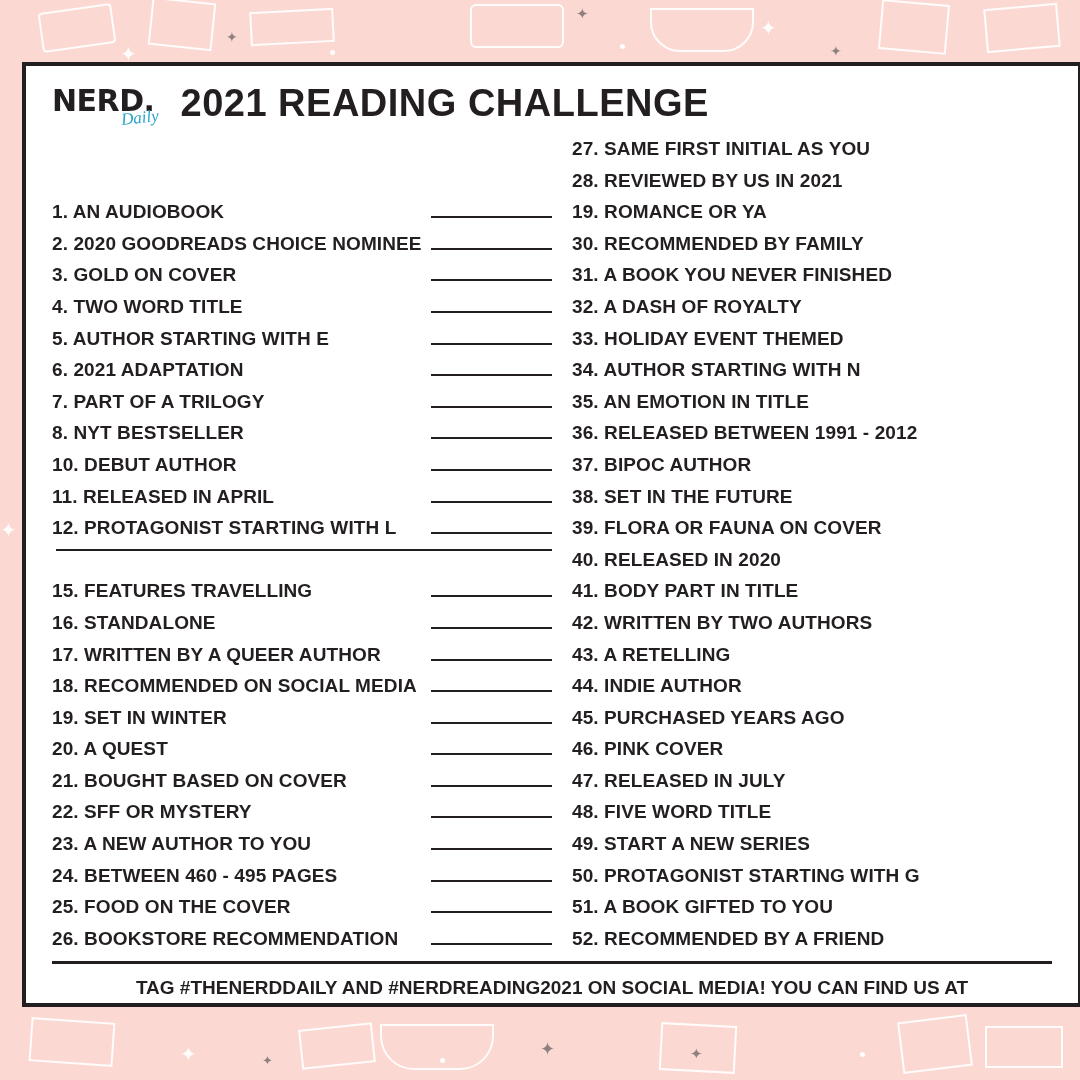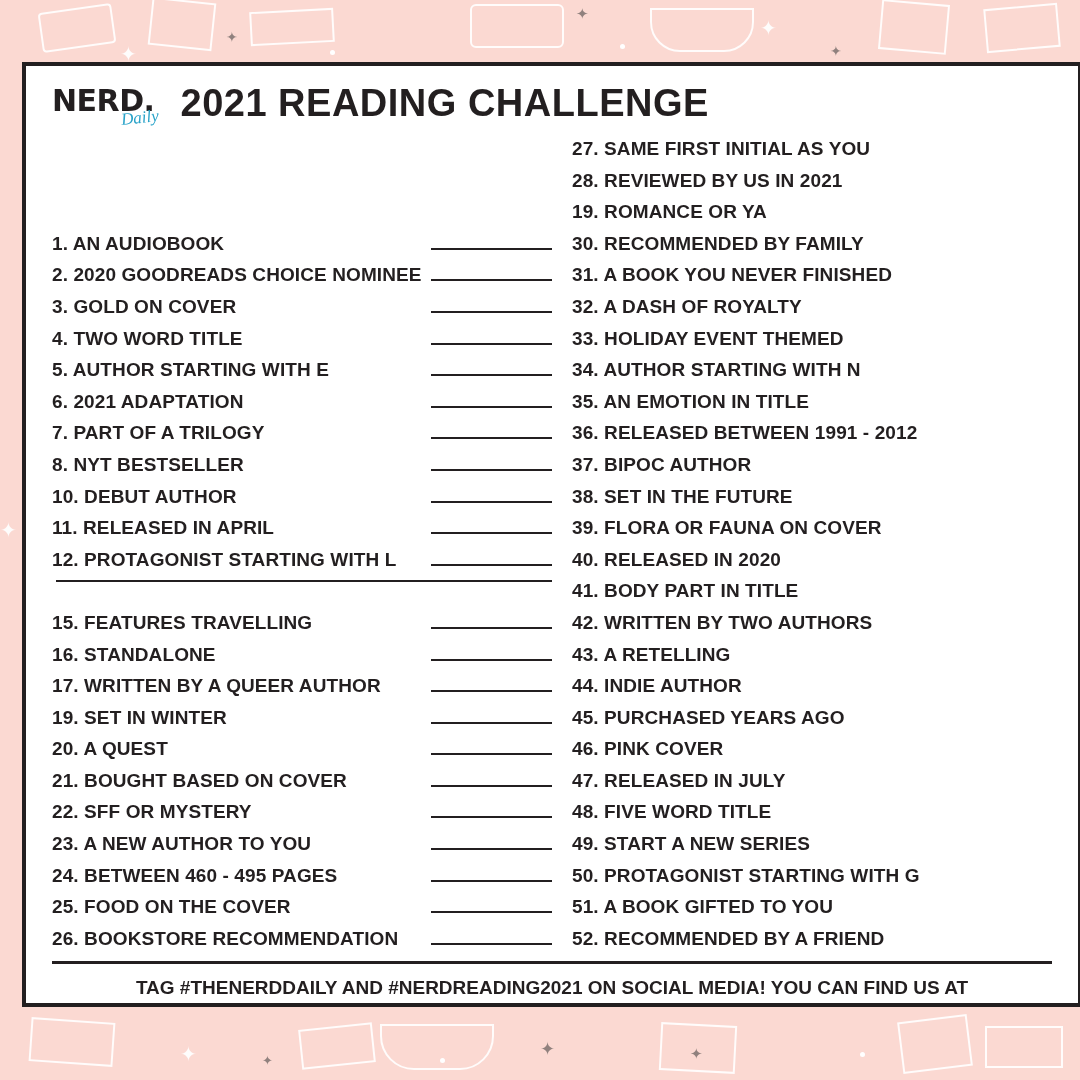--- a/index.html
+++ b/index.html
@@ -250,20 +250,24 @@
         </div>
       <div class="row">
           <span class="item-text">16. STANDALONE</span>
           <span class="line"></span>
         </div>
       <div class="row">
           <span class="item-text">17. WRITTEN BY A QUEER AUTHOR</span>
           <span class="line"></span>
         </div>
       <div class="row">
+          <span class="item-text">18. RECOMMENDED ON SOCIAL MEDIA</span>
+          <span class="line"></span>
+        </div>
+      <div class="row">
           <span class="item-text">19. SET IN WINTER</span>
           <span class="line"></span>
         </div>
       <div class="row">
           <span class="item-text">20. A QUEST</span>
           <span class="line"></span>
         </div>
       <div class="row">
           <span class="item-text">21. BOUGHT BASED ON COVER</span>
           <span class="line"></span>

